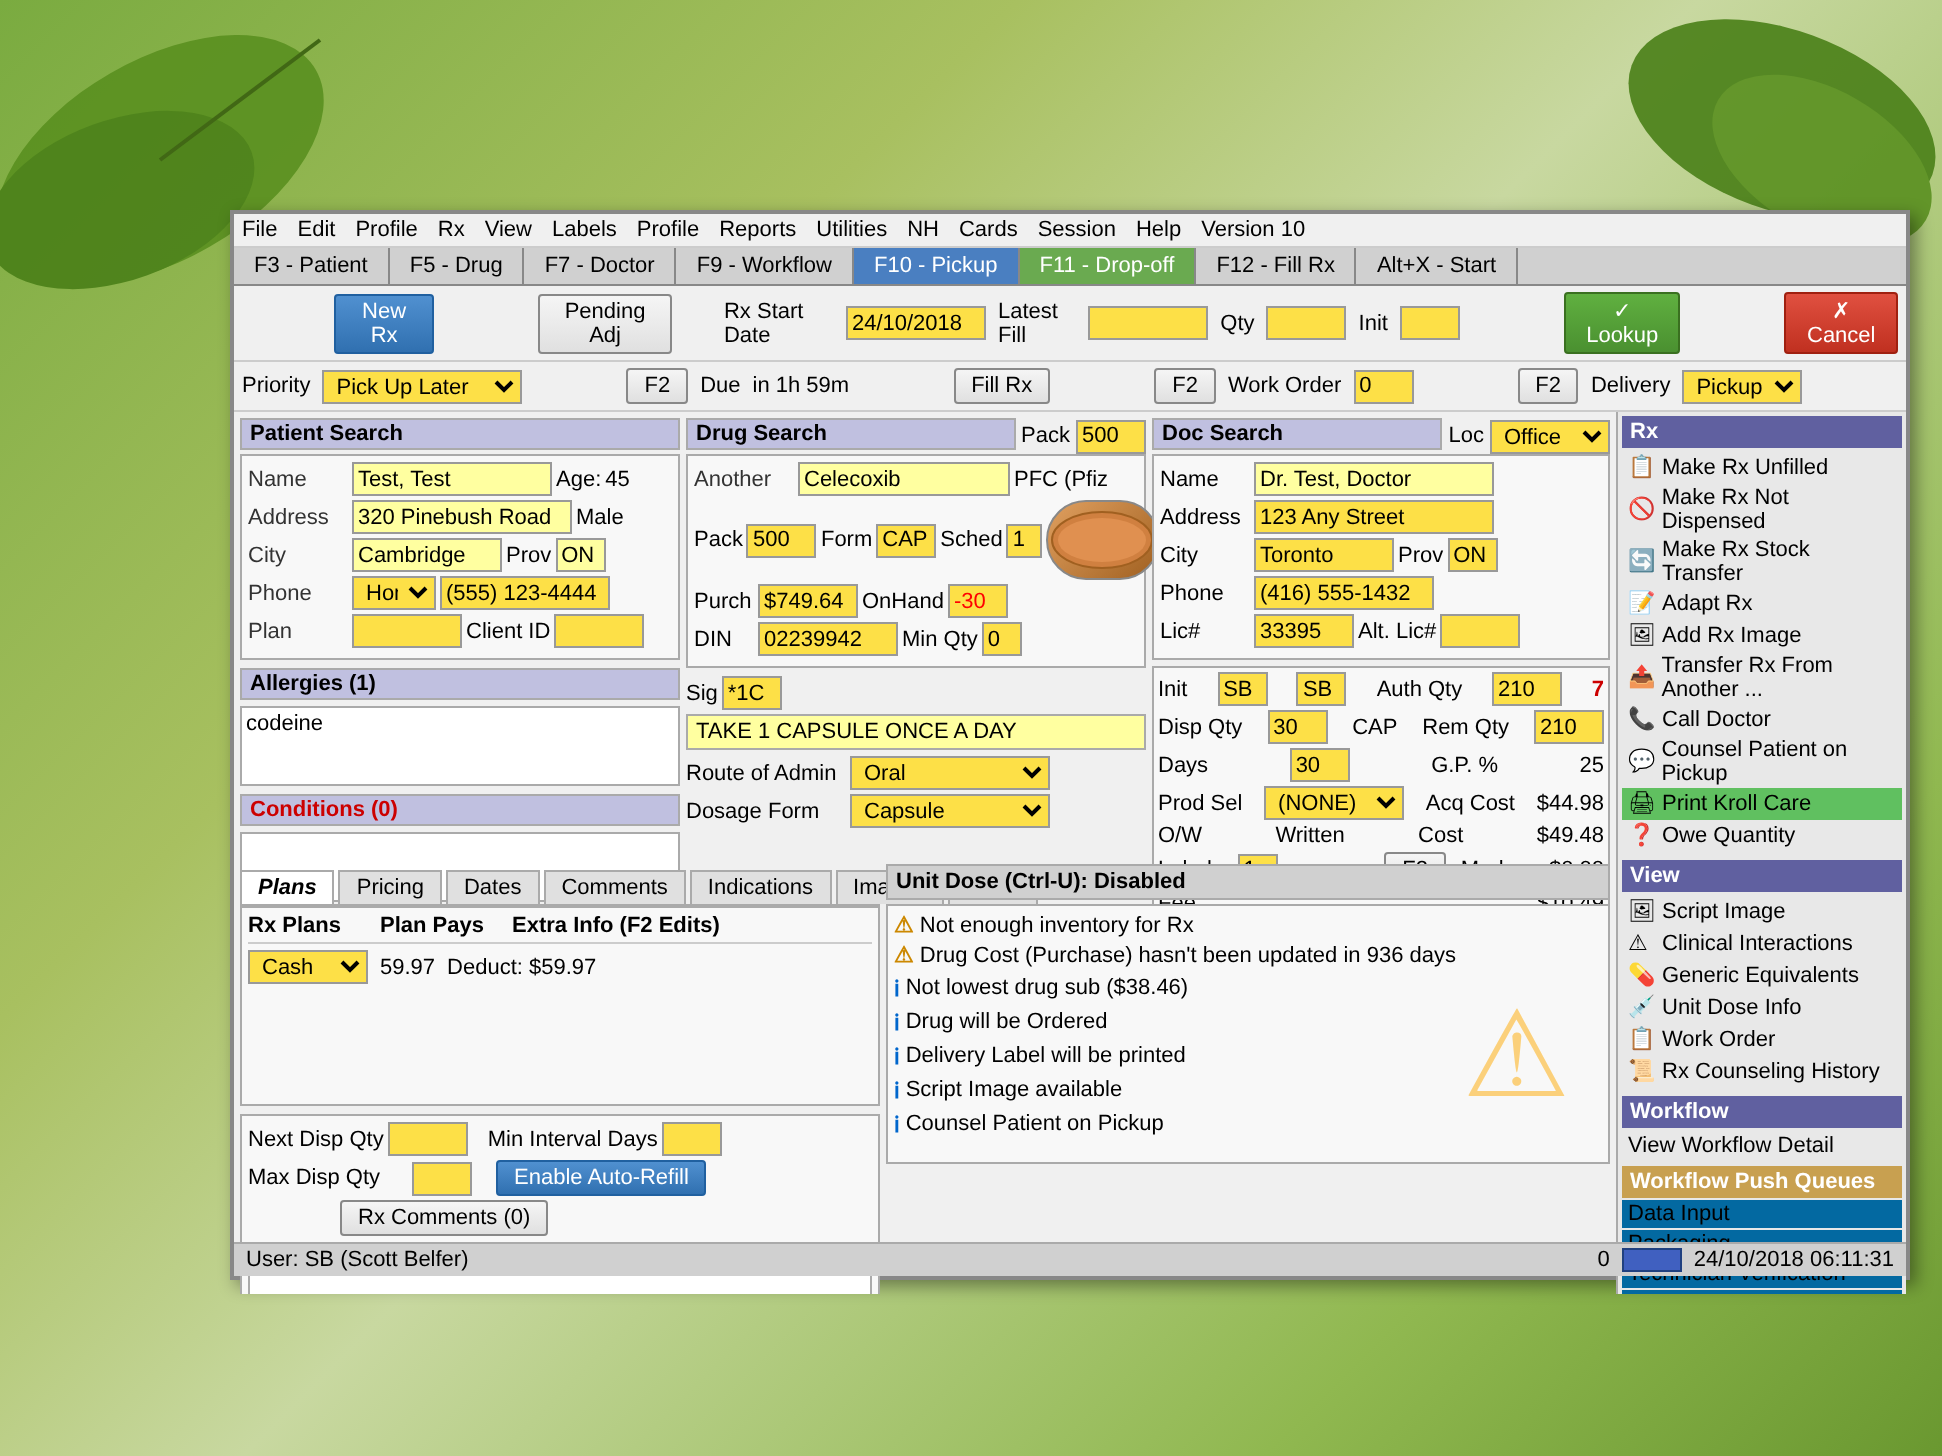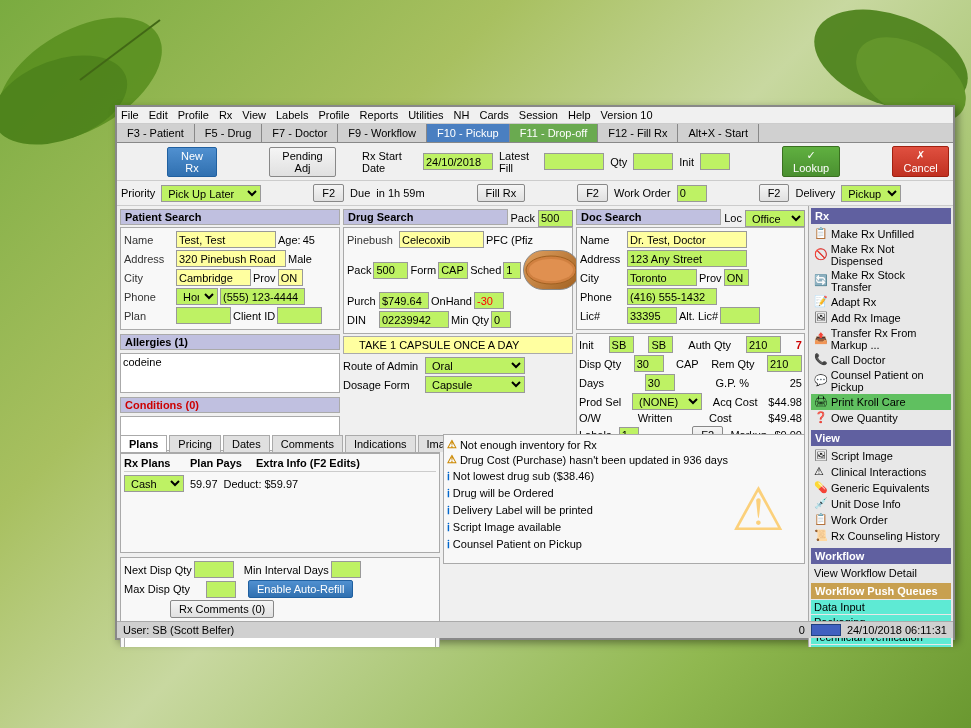--- a/index.html
+++ b/index.html
@@ -120,21 +120,21 @@
       padding: 3px;
     }
 
     .form-row {
       display: flex; align-items: center; margin-bottom: 2px; gap: 2px;
     }
     .form-label { width: 50px; color: #333; flex-shrink: 0; }
 
     input[type="text"], select {
       border: 1px solid #999;
-      background: #bef264;
+      background: #fde047;
       padding: 1px 2px;
       height: 17px;
       font-size: 11px;
     }
     input.yellow { background: #ffffa0; }
 
     .allergy-box {
       border: 1px solid #aaa;
       background: #fff;
       height: 40px;
@@ -157,37 +157,37 @@
       border: 1px solid #888;
       border-radius: 20px;
       display: flex; align-items: center; justify-content: center;
       color: #fff; font-size: 9px;
     }
 
     
     .sig-area {
       background: #ffffa0;
       border: 1px solid #aaa;
-      padding: 2px 15px;
+      padding: 2px 4px;
       margin-top: 2px;
     }
 
     
     .bottom-tabs {
       display: flex; border-bottom: 1px solid #aaa; margin-top: 3px;
     }
     .bottom-tab {
       padding: 2px 8px;
       cursor: pointer;
       border: 1px solid #aaa;
       border-bottom: none;
       background: #e0e0e0;
       margin-right: 2px;
     }
-    .bottom-tab.active { background: #fff; font-weight: bold; }
+    .bottom-tab.active { background: #fff; font-weight: bold; font-style: italic; }
 
     .status-bar {
       background: #d0d0d0;
       border-top: 1px solid #aaa;
       padding: 2px 6px;
       display: flex; justify-content: space-between;
       position: absolute; bottom: 0; left: 0; right: 0;
     }
 
     
@@ -197,21 +197,21 @@
     .workflow-section {
       background: #c8a050;
       color: #fff;
       padding: 2px 4px;
       font-weight: bold;
       margin-top: 3px;
     }
     .workflow-item {
       display: flex; align-items: flex-end;
       padding: 1px 3px;
-      background: #5eead4;
+      background: #0369a1;
       margin-top: 1px;
       cursor: pointer;
     }
 
     .unit-dose-area {
       border: 1px solid #aaa;
       padding: 3px;
       margin-top: 2px;
       background: #f8f8f8;
       height: 130px;
@@ -357,22 +357,22 @@
         </div>
 
         <div class="col-drug">
           <div style="display:flex;align-items:center;gap:3px">
             <div class="section-header" style="flex:1">Drug Search</div>
             <span>Pack</span>
             <input type="text" style="width: 35px;" value="500">
           </div>
           <div class="section-box">
             <div class="form-row">
-              <span class="form-label">Pinebush</span>
-              <input type="text" class="yellow" style="width: 85px;" value="Celecoxib">
+              <span class="form-label">Another</span>
+              <input type="text" class="yellow" style="width: 106px;" value="Celecoxib">
               <span>PFC (Pfiz</span>
             </div>
             <div class="form-row">
               <span style="width:30px">Pack</span>
               <input type="text" style="width: 35px;" value="500">
               <span>Form</span>
               <input type="text" style="width: 30px;" value="CAP">
               <span>Sched</span>
               <input type="text" style="width: 18px;" value="1">
 
@@ -390,20 +390,24 @@
               <input type="text" style="width: 30px; color: red;" value="-30">
             </div>
             <div class="form-row">
               <span style="width:30px">DIN</span>
               <input type="text" style="width: 70px;" value="02239942">
               <span>Min Qty</span>
               <input type="text" style="width: 20px;" value="0">
             </div>
           </div>
 
+          <div class="form-row" style="margin-top:4px">
+            <span>Sig</span>
+            <input type="text" style="width: 30px;" value="*1C">
+          </div>
           <div class="sig-area">
             <span>TAKE 1 CAPSULE ONCE A DAY</span>
           </div>
 
           <div class="form-row" style="margin-top:3px">
             <span style="width:80px">Route of Admin</span>
             <select style="width:100px">
               <option>Oral</option>
             </select>
           </div>
@@ -545,20 +549,21 @@
               <button class="btn btn-blue" style="margin-left:10px">Enable Auto-Refill</button>
             </div>
             <div class="form-row" style="margin-top:2px">
               <button class="btn">Rx Comments (0)</button>
             </div>
             <textarea style="width: 100%; height: 35px; margin-top: 2px; resize: none; border: 1px solid rgb(170, 170, 170);"></textarea>
           </div>
         </div>
 
         <div style="flex:1">
+          <div style="background:#d0d0d0;padding:2px 4px;font-weight:bold;border:1px solid #aaa">Unit Dose (Ctrl-U): Disabled</div>
           <div class="unit-dose-area">
             <div style="display:flex;align-items:center;gap:3px;margin-bottom:2px">
               <span class="warn-yellow">⚠</span>
               <span>Not enough inventory for Rx</span>
             </div>
             <div style="display:flex;align-items:center;gap:3px;margin-bottom:2px">
               <span class="warn-yellow">⚠</span>
               <span>Drug Cost (Purchase) hasn't been updated in 936 days</span>
             </div>
             <div style="display:flex;align-items:center;gap:3px;margin-bottom:2px">
@@ -608,21 +613,21 @@
       <div class="sidebar-item">
         <span class="icon">📝</span>
         <span>Adapt Rx</span>
       </div>
       <div class="sidebar-item">
         <span class="icon">🖼</span>
         <span>Add Rx Image</span>
       </div>
       <div class="sidebar-item">
         <span class="icon">📤</span>
-        <span>Transfer Rx From Markup ...</span>
+        <span>Transfer Rx From Another ...</span>
       </div>
       <div class="sidebar-item">
         <span class="icon">📞</span>
         <span>Call Doctor</span>
       </div>
       <div class="sidebar-item">
         <span class="icon">💬</span>
         <span>Counsel Patient on Pickup</span>
       </div>
       <div class="sidebar-item" style="background:#60c060;color:#000">

